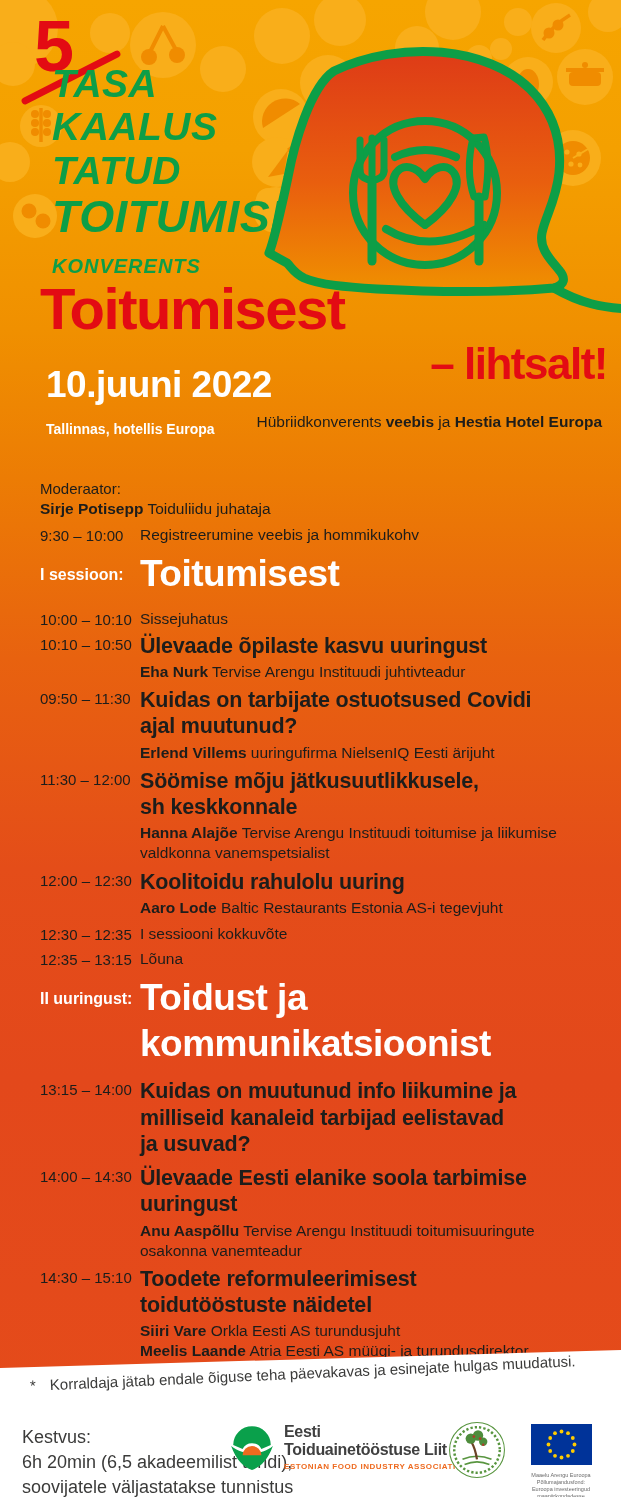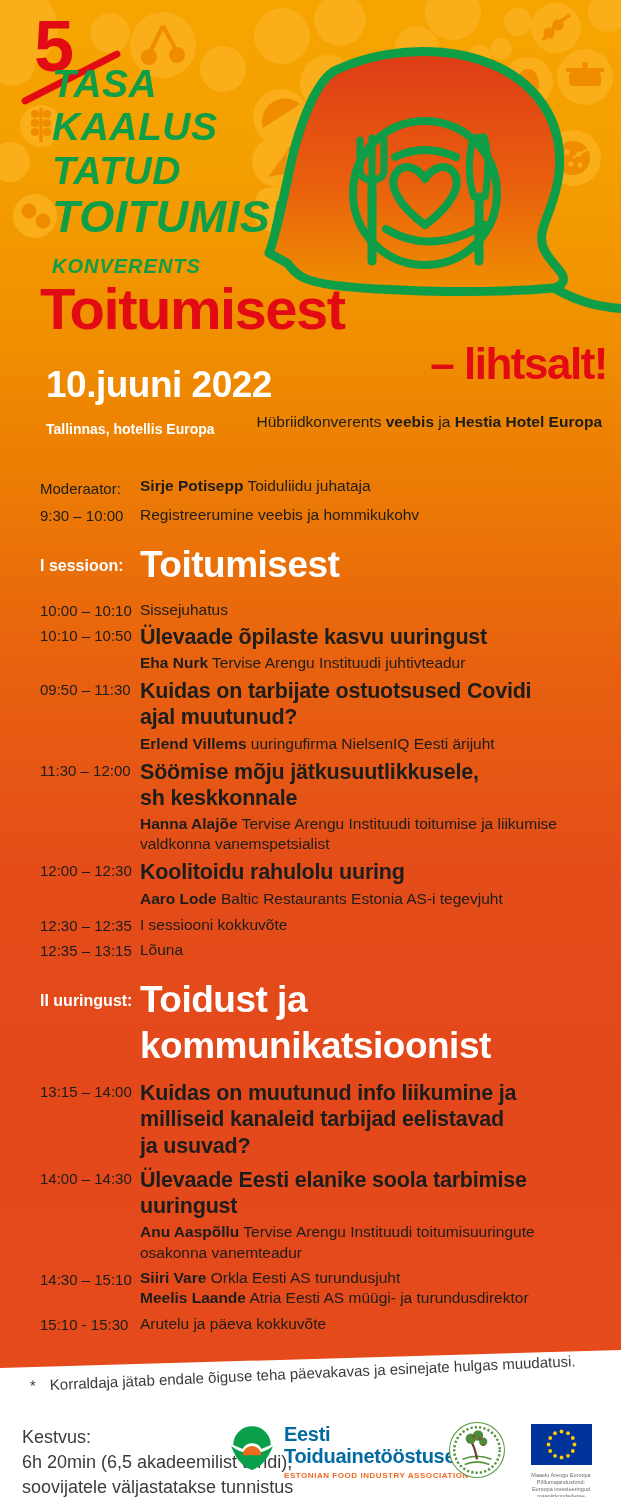--- a/index.html
+++ b/index.html
@@ -27,34 +27,34 @@
   .venue{position:absolute;left:46px;top:421px;font-size:14px;font-weight:800;color:#fff;}
   .format{position:absolute;right:19px;top:413px;font-size:15.5px;color:#1D1D1B;}
   .format b{font-weight:800;}
   
   .schedule{position:absolute;left:40px;top:476px;width:564px;color:#1D1D1B;}
   .row{display:flex;margin-bottom:5px;}
   .row .time{flex:none;width:100px;font-size:15px;padding-top:3px;white-space:nowrap;}
   .row .content{flex:1;}
   .plain-text{font-size:15.5px;padding-top:2px;}
   .talk-title{font-size:21.5px;font-weight:800;line-height:1.22;letter-spacing:-.2px;margin-bottom:3px;}
-  .speaker{font-size:15.5px;line-height:1.3;}
+  .speaker{font-size:15.5px;line-height:1.3;flex-direction:column;}
   .speaker b{font-weight:800;}
-  .row.session{margin:18px 0 11px;}
+  .row.session{margin:7px 0 11px;}
   .row.session .time{color:#fff;font-weight:800;font-size:16px;padding-top:15px;}
   .session-title{font-size:37px;font-weight:800;color:#fff;line-height:1.25;letter-spacing:-.5px;}
   
   .footer{position:absolute;left:0;bottom:0;width:621px;height:150px;background:#fff;
           clip-path:polygon(0 14%,100% 2%,100% 100%,0 100%);color:#3B3B3A;}
   .note{position:absolute;left:30px;top:30px;width:575px;font-size:15px;transform:rotate(-2.6deg);transform-origin:left center;}
   .note .mark{margin-right:14px;}
   .duration{position:absolute;left:22px;top:78px;font-size:18px;line-height:1.38;}
   .assoc{position:absolute;left:228px;top:76px;display:flex;}
   .assoc-emblem{flex:none;margin-right:8px;}
-  .assoc-text .a1{font-size:20px;font-weight:800;color:#0369a1;line-height:1.12;letter-spacing:-.3px;}
+  .assoc-text .a1{font-size:16px;font-weight:800;color:#404040;line-height:1.12;letter-spacing:-.3px;}
   .assoc-text .a2{font-size:8px;font-weight:800;color:#EE6A1F;letter-spacing:.55px;margin-top:3px;}
   .stamp{position:absolute;left:448px;top:74px;}
   .eu{position:absolute;left:530px;top:77px;width:62px;text-align:center;}
   .eu-cap{margin-top:3px;font-size:5.5px;line-height:1.25;color:#6b6b6b;}
 </style>
 </head>
 <body>
 
 <div class="poster">
 
@@ -271,20 +271,21 @@
       <div class="row talk">
         <div class="time">14:00 – 14:30</div>
         <div class="content">
           <div class="talk-title">Ülevaade Eesti elanike soola tarbimise<br>uuringust</div>
           <div class="speaker"><b>Anu Aaspõllu</b> Tervise Arengu Instituudi toitumisuuringute osakonna vanemteadur</div>
         </div>
       </div>
       <div class="row talk">
         <div class="time">14:30 – 15:10</div>
         <div class="content">
+          <div class="talk-title">Toodete reformuleerimisest<br>toidutööstuste näidetel</div>
           <div class="speaker"><b>Siiri Vare</b> Orkla Eesti AS turundusjuht</div>
           <div class="speaker"><b>Meelis Laande</b> Atria Eesti AS müügi- ja turundusdirektor</div>
         </div>
       </div>
       <div class="row plain">
         <div class="time">15:10 - 15:30</div>
         <div class="content">
           <div class="plain-text">Arutelu ja päeva kokkuvõte</div>
         </div>
       </div>

